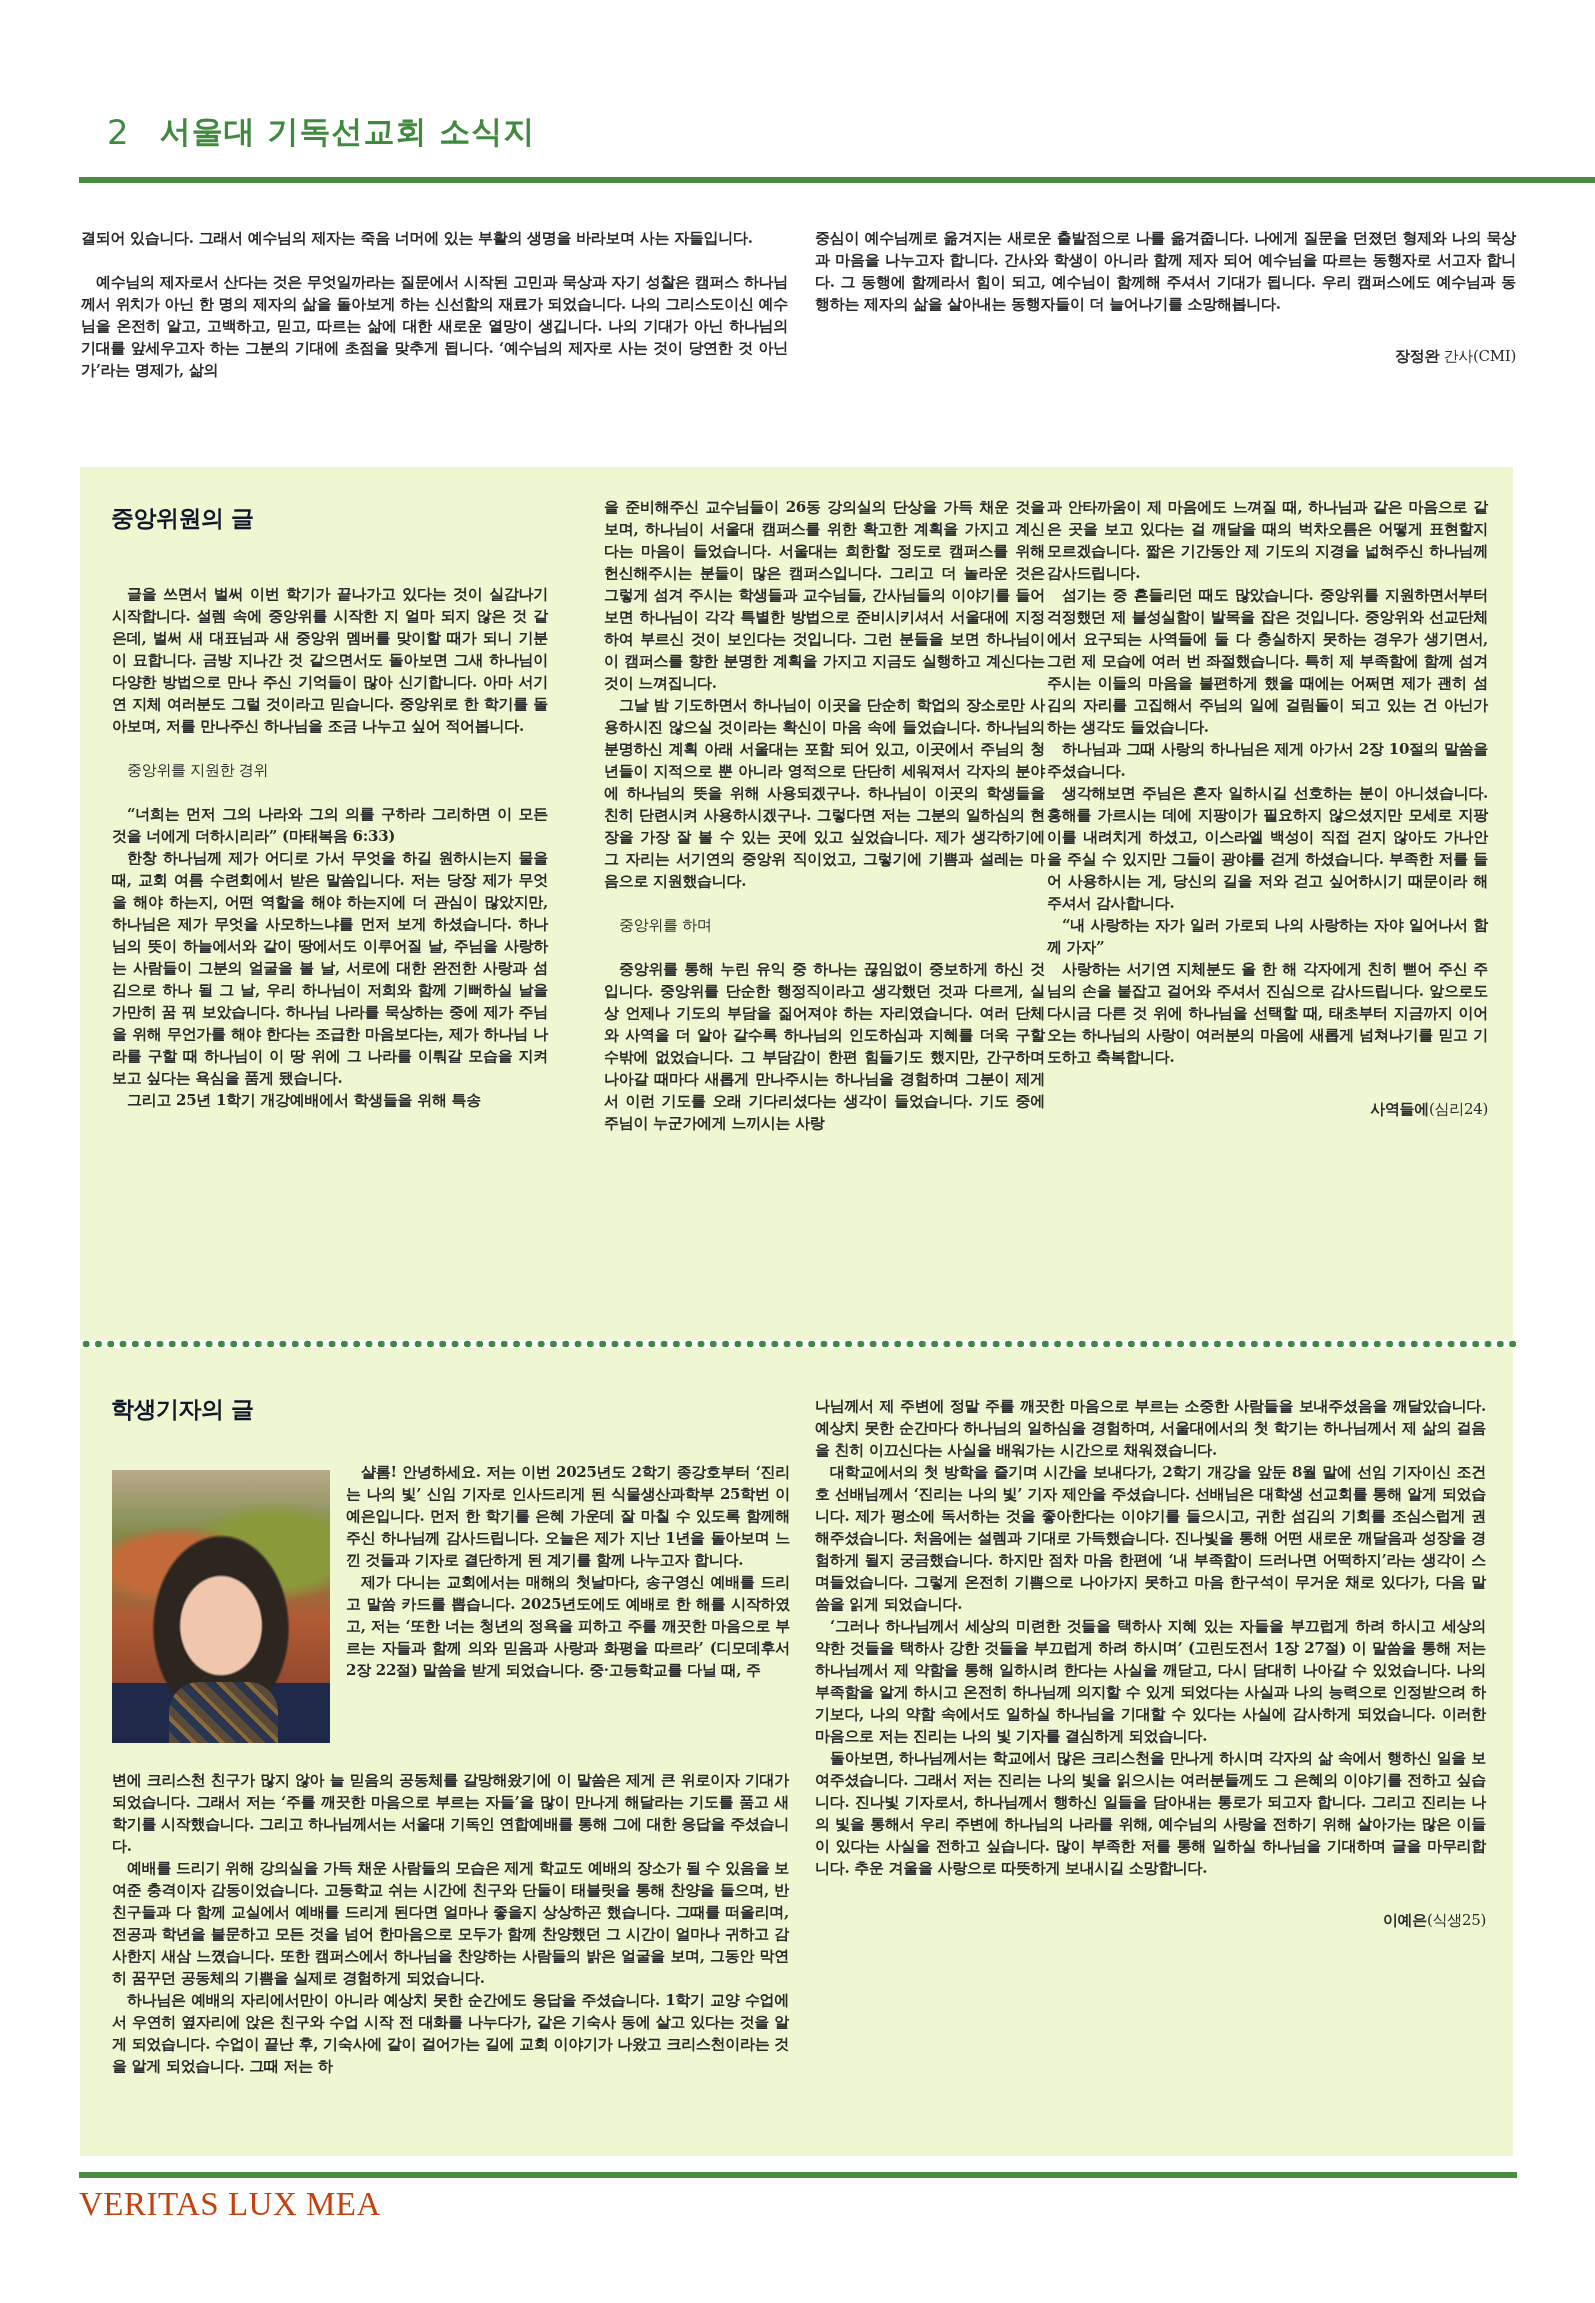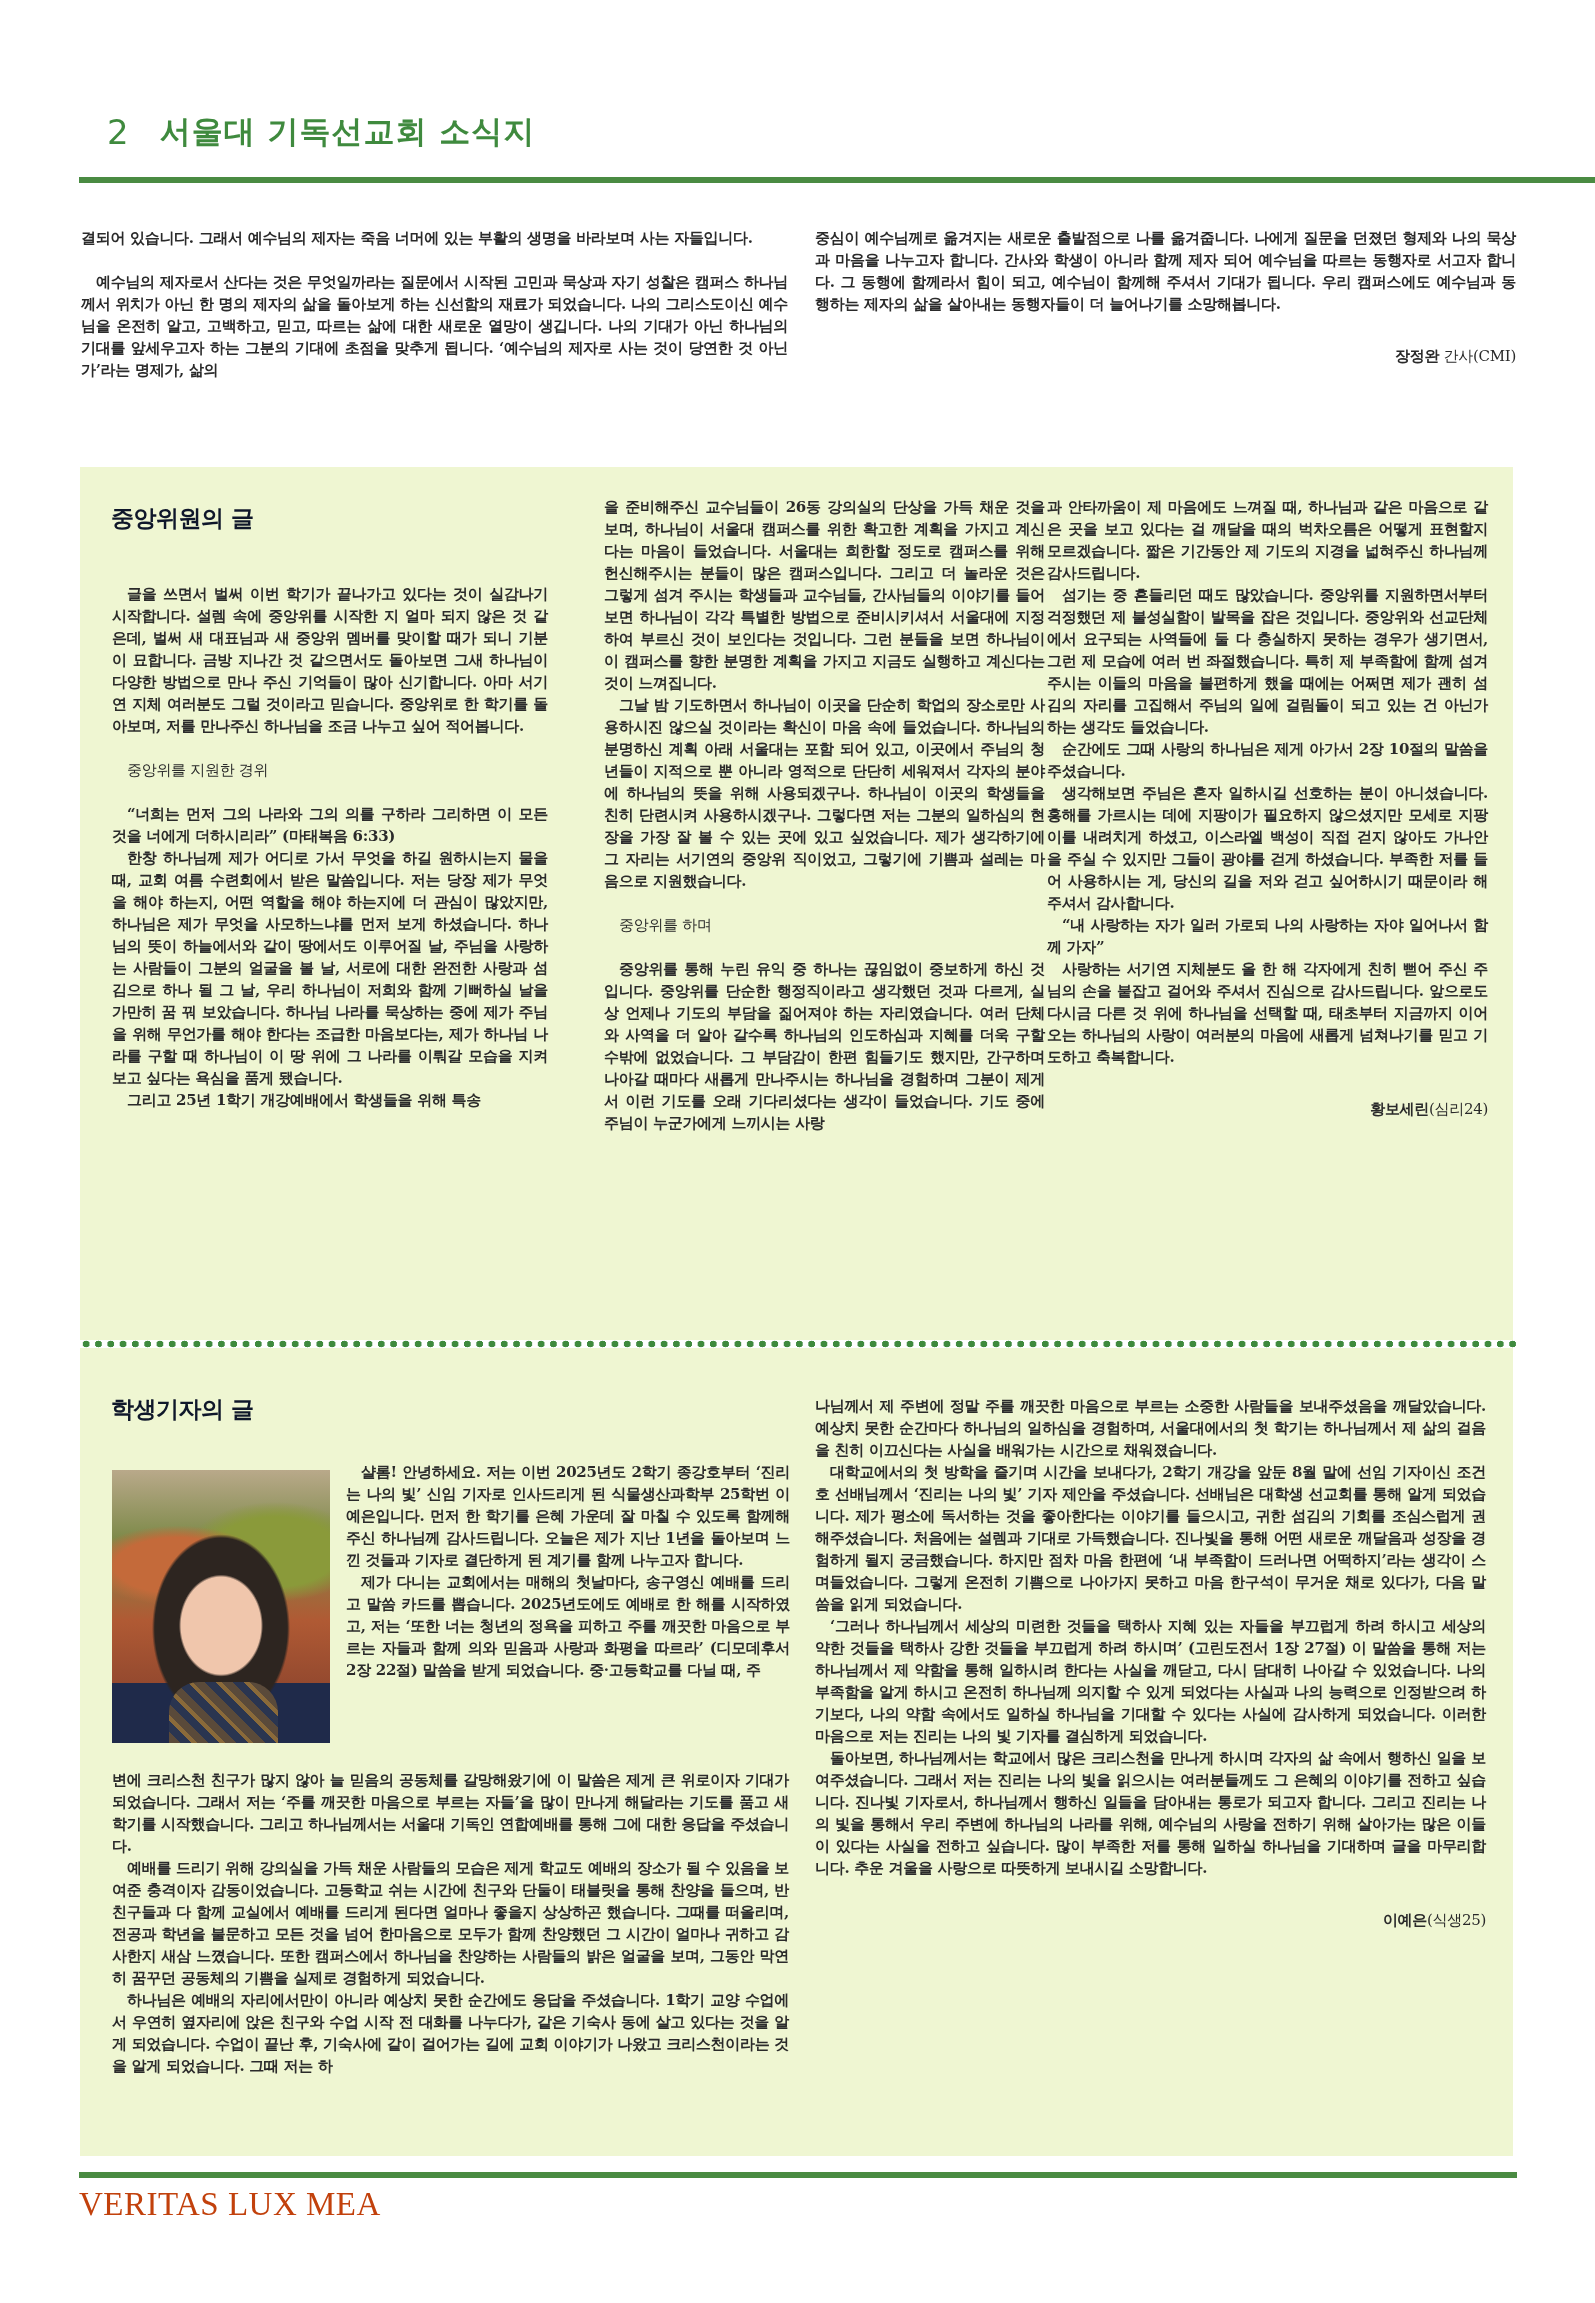--- a/index.html
+++ b/index.html
@@ -104,26 +104,26 @@
 <div class="col" style="left:604px; top:496px; width:441px;">
   <p class="noindent">을 준비해주신 교수님들이 26동 강의실의 단상을 가득 채운 것을 보며, 하나님이 서울대 캠퍼스를 위한 확고한 계획을 가지고 계신다는 마음이 들었습니다. 서울대는 희한할 정도로 캠퍼스를 위해 헌신해주시는 분들이 많은 캠퍼스입니다. 그리고 더 놀라운 것은 그렇게 섬겨 주시는 학생들과 교수님들, 간사님들의 이야기를 들어보면 하나님이 각각 특별한 방법으로 준비시키셔서 서울대에 지정하여 부르신 것이 보인다는 것입니다. 그런 분들을 보면 하나님이 이 캠퍼스를 향한 분명한 계획을 가지고 지금도 실행하고 계신다는 것이 느껴집니다.</p>
   <p>그날 밤 기도하면서 하나님이 이곳을 단순히 학업의 장소로만 사용하시진 않으실 것이라는 확신이 마음 속에 들었습니다. 하나님의 분명하신 계획 아래 서울대는 포함 되어 있고, 이곳에서 주님의 청년들이 지적으로 뿐 아니라 영적으로 단단히 세워져서 각자의 분야에 하나님의 뜻을 위해 사용되겠구나. 하나님이 이곳의 학생들을 친히 단련시켜 사용하시겠구나. 그렇다면 저는 그분의 일하심의 현장을 가장 잘 볼 수 있는 곳에 있고 싶었습니다. 제가 생각하기에 그 자리는 서기연의 중앙위 직이었고, 그렇기에 기쁨과 설레는 마음으로 지원했습니다.</p>
   <div class="subhead">중앙위를 하며</div>
   <p>중앙위를 통해 누린 유익 중 하나는 끊임없이 중보하게 하신 것입니다. 중앙위를 단순한 행정직이라고 생각했던 것과 다르게, 실상 언제나 기도의 부담을 짊어져야 하는 자리였습니다. 여러 단체와 사역을 더 알아 갈수록 하나님의 인도하심과 지혜를 더욱 구할 수밖에 없었습니다. 그 부담감이 한편  힘들기도 했지만, 간구하며 나아갈 때마다 새롭게 만나주시는 하나님을 경험하며 그분이 제게서 이런 기도를 오래 기다리셨다는 생각이 들었습니다. 기도 중에 주님이 누군가에게 느끼시는 사랑</p>
 </div>
 
 <div class="col" style="left:1047px; top:496px; width:441px;">
   <p class="noindent">과 안타까움이 제 마음에도 느껴질 때, 하나님과 같은 마음으로 같은 곳을 보고 있다는 걸 깨달을 때의 벅차오름은 어떻게 표현할지 모르겠습니다. 짧은 기간동안 제 기도의 지경을 넓혀주신 하나님께 감사드립니다.</p>
   <p>섬기는 중 흔들리던 때도 많았습니다. 중앙위를 지원하면서부터 걱정했던 제 불성실함이 발목을 잡은 것입니다. 중앙위와 선교단체에서 요구되는 사역들에 둘 다 충실하지 못하는 경우가 생기면서, 그런 제 모습에 여러 번 좌절했습니다. 특히 제 부족함에 함께 섬겨주시는 이들의 마음을 불편하게 했을 때에는 어쩌면 제가 괜히 섬김의 자리를 고집해서 주님의 일에 걸림돌이 되고 있는 건 아닌가 하는 생각도 들었습니다.</p>
-  <p>순간에도 그때 사랑의 하나님은 제게 아가서 2장 10절의 말씀을 주셨습니다.</p>
+  <p>하나님과 그때 사랑의 하나님은 제게 아가서 2장 10절의 말씀을 주셨습니다.</p>
   <p>생각해보면 주님은 혼자 일하시길 선호하는 분이 아니셨습니다. 홍해를 가르시는 데에 지팡이가 필요하지 않으셨지만 모세로 지팡이를 내려치게 하셨고, 이스라엘 백성이 직접 걷지 않아도 가나안을 주실 수 있지만 그들이 광야를 걷게 하셨습니다. 부족한 저를 들어 사용하시는 게, 당신의 길을 저와 걷고 싶어하시기 때문이라 해주셔서 감사합니다.</p>
   <p>“내 사랑하는 자가 일러 가로되 나의 사랑하는 자야 일어나서 함께 가자”</p>
   <p>사랑하는 서기연 지체분도 올 한 해 각자에게 친히 뻗어 주신 주님의 손을 붙잡고 걸어와 주셔서 진심으로 감사드립니다. 앞으로도 다시금 다른 것 위에 하나님을 선택할 때, 태초부터 지금까지 이어오는 하나님의 사랑이 여러분의 마음에 새롭게 넘쳐나기를 믿고 기도하고 축복합니다.</p>
   <div class="sign" style="margin-top:30px;">
-    <b>황보세린</b><span>(심리24)</span>
+    <b>사역들에</b><span>(심리24)</span>
   </div>
 </div>
 
 <div class="dots"></div>
 
 <div class="panel" style="top:1348px; height:808px;"></div>
 <div class="panel-title" style="left:111px; top:1394px;">학생기자의 글</div>
 
 <div class="photo" title="학생기자 사진">
   <div class="scarf"></div>

